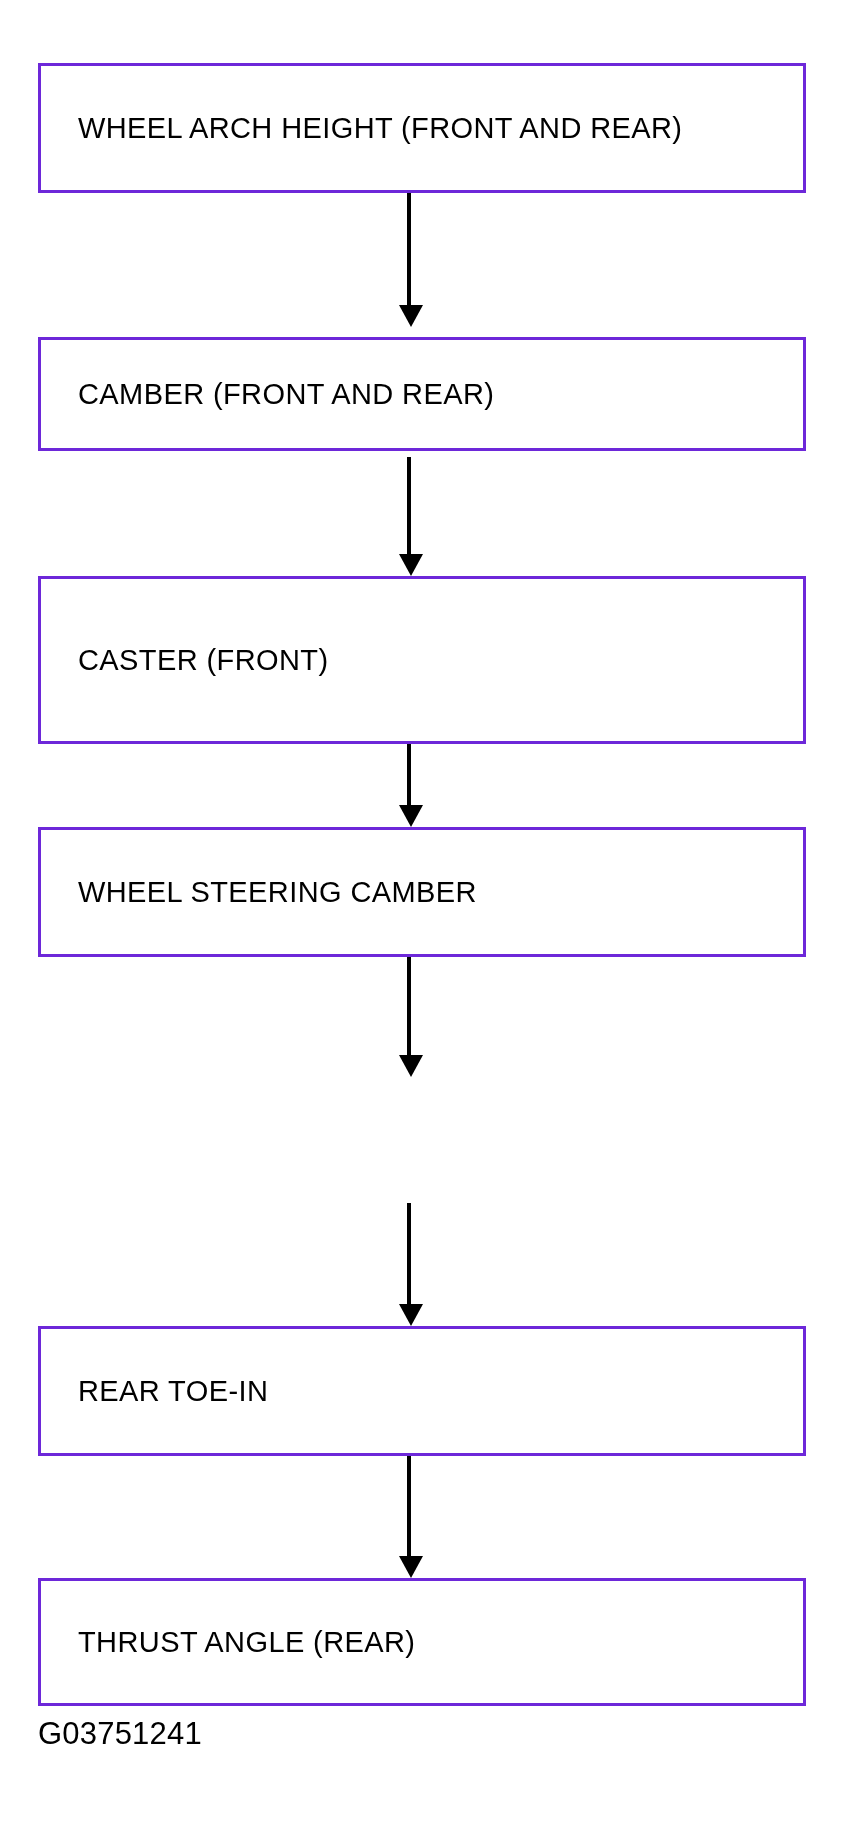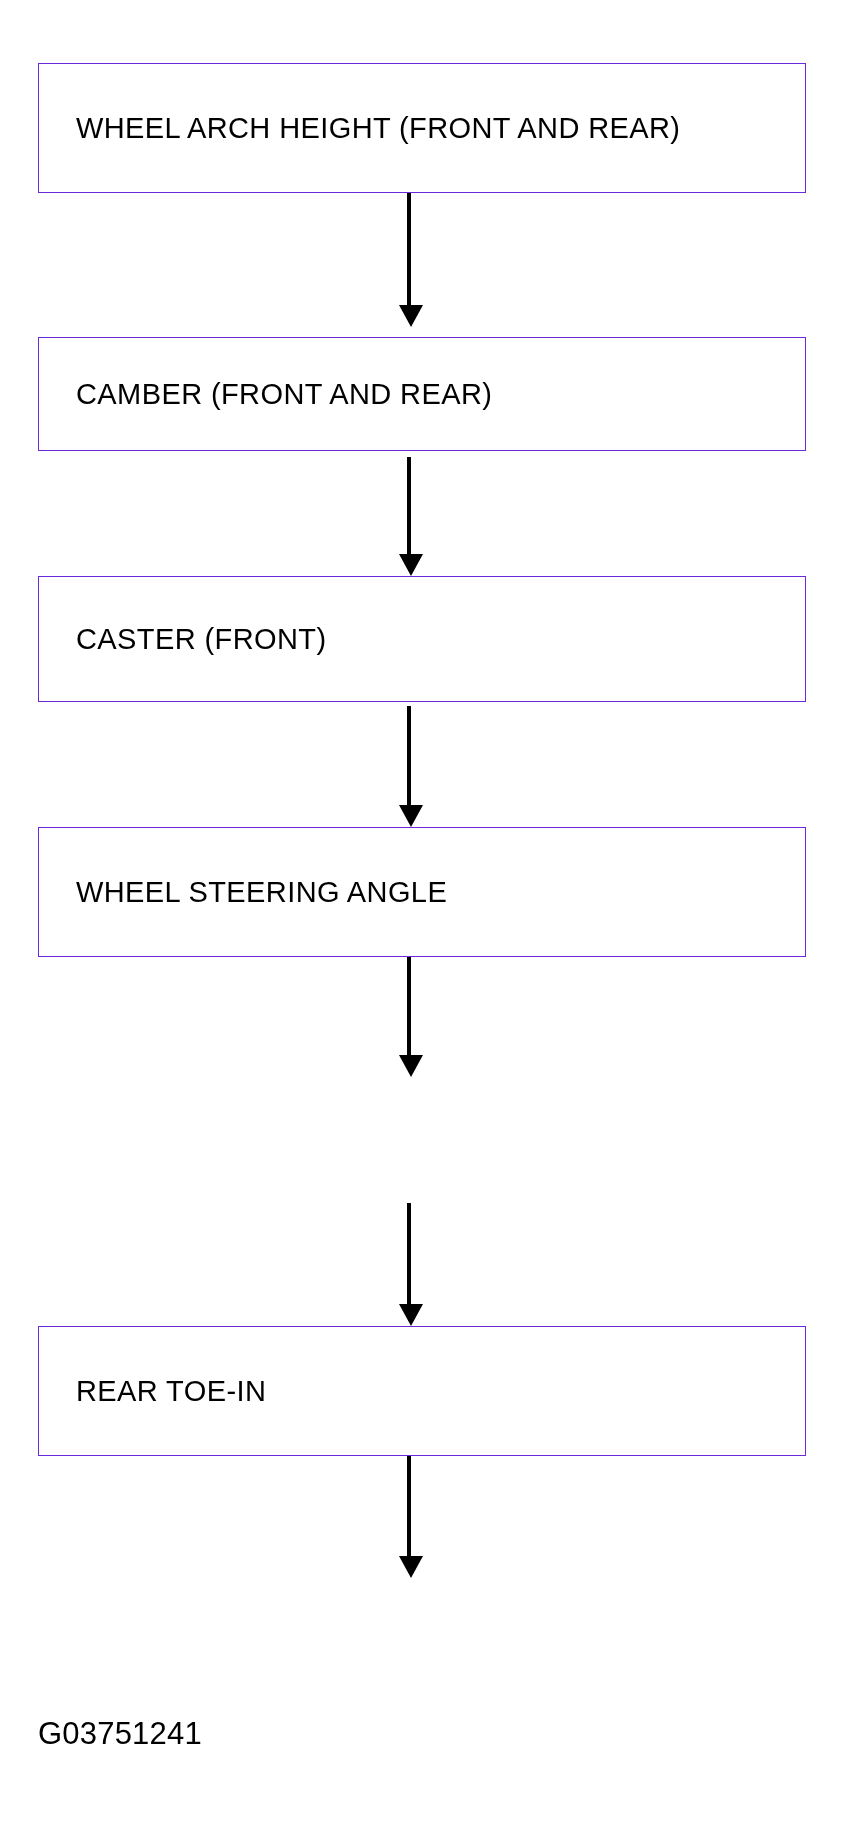--- a/index.html
+++ b/index.html
@@ -24,21 +24,21 @@
     left: 0;
     top: 0;
     width: 846px;
     height: 1829px;
   }
   .node {
     position: absolute;
     left: 38px;
     width: 768px;
     height: 130px;
-    border: 1px solid #6d28d9;
+    border: 3px solid #6d28d9;
     box-sizing: border-box;
     background: #ffffff;
   }
   .node-label {
     position: absolute;
     left: 37px;
     top: 50%;
     transform: translateY(-50%);
     font-size: 29px;
     line-height: 1.05;
@@ -108,30 +108,33 @@
     </div>
 
     <div class="node" style="top:63px;height:130px;">
       <div class="node-label">WHEEL ARCH HEIGHT (FRONT AND REAR)</div>
     </div>
 
     <div class="node" style="top:337px;height:114px;">
       <div class="node-label">CAMBER (FRONT AND REAR)</div>
     </div>
 
-    <div class="node" style="top:576px;height:126px;">
+    <div class="node" style="top:576px;height:168px;">
       <div class="node-label">CASTER (FRONT)</div>
     </div>
 
     <div class="node" style="top:827px;height:130px;">
-      <div class="node-label">WHEEL STEERING ANGLE</div>
+      <div class="node-label">WHEEL STEERING CAMBER</div>
     </div>
 
 
     <div class="node" style="top:1326px;height:130px;">
       <div class="node-label">REAR TOE-IN</div>
     </div>
 
+    <div class="node" style="top:1578px;height:128px;">
+      <div class="node-label">THRUST ANGLE (REAR)</div>
+    </div>
 
     <div class="caption" style="top:1716px;">G03751241</div>
 
   </div>
 </div>
 
 </body></html>

